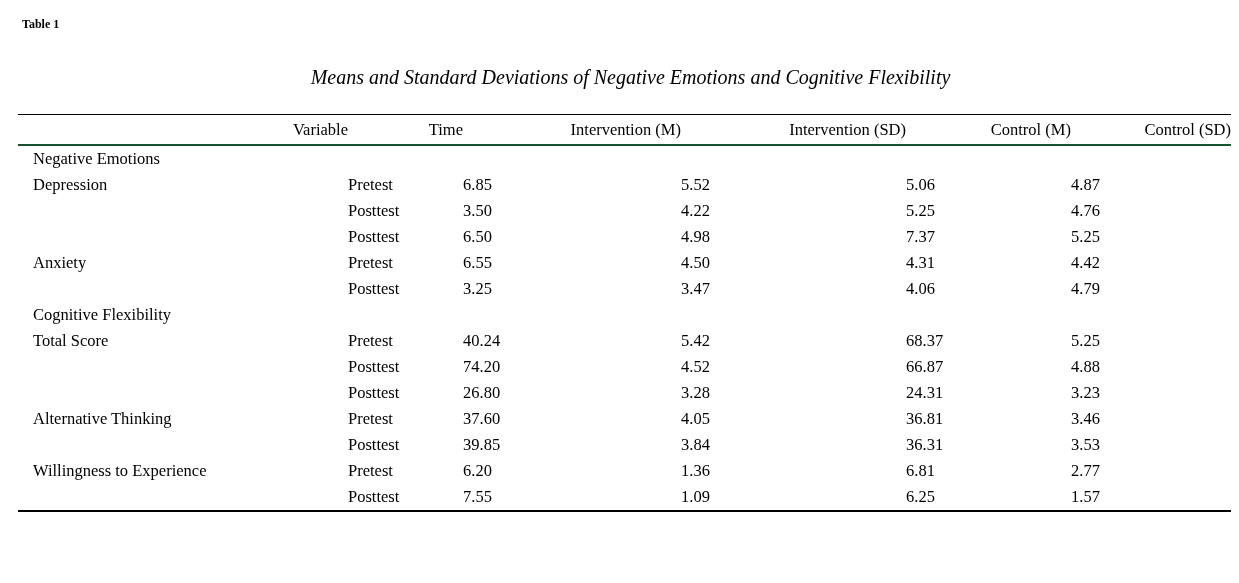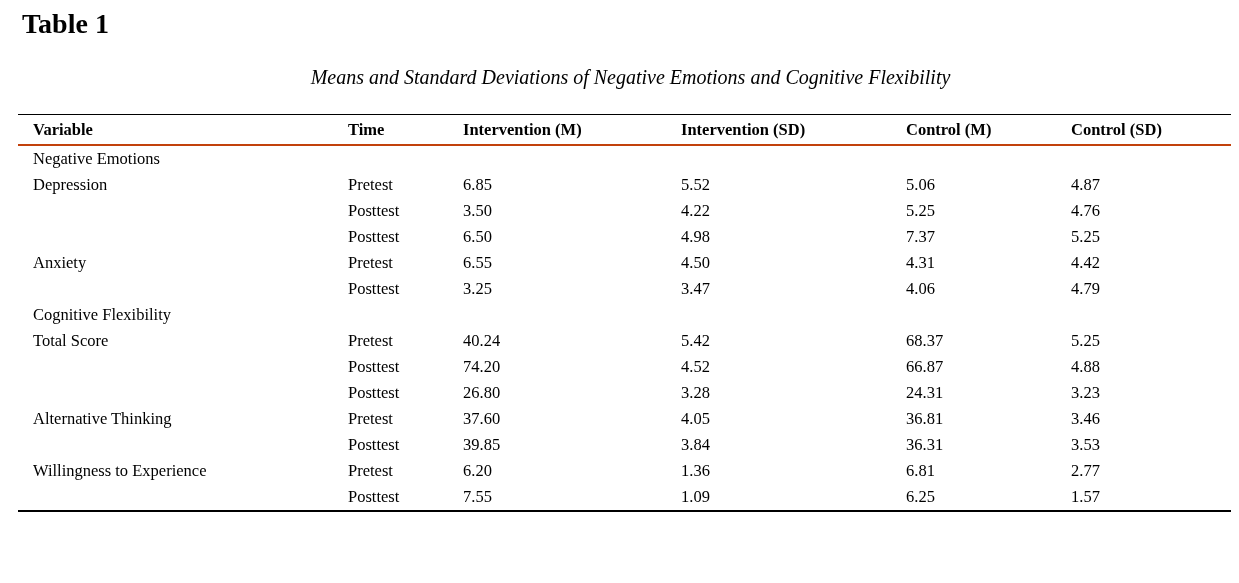--- a/index.html
+++ b/index.html
@@ -9,21 +9,21 @@
     color: #000000;
   }
   body {
     font-family: "Liberation Serif", serif;
     width: 1239px;
     height: 583px;
     overflow: hidden;
   }
   .table-label {
     font-weight: bold;
-    font-size: 28px;
+    font-size: 12px;
     line-height: 22px;
     margin: 13px 0 0 22px;
   }
   .table-title {
     font-style: italic;
     font-size: 20px;
     line-height: 22px;
     margin: 31px 0 0 22px;
     text-align: center;
   }
@@ -34,27 +34,27 @@
     margin: 26px 0 0 18px;
     font-size: 16.5px;
   }
   .col-variable      { width: 330px; }
   .col-time          { width: 115px; }
   .col-int-m         { width: 218px; }
   .col-int-sd        { width: 225px; }
   .col-ctrl-m        { width: 165px; }
   .col-ctrl-sd       { width: 160px; }
   table.apa-table thead th {
-    font-weight: bold;
-    text-align: left;
+    font-weight: normal;
+    text-align: right;
     vertical-align: middle;
     height: 29px;
     padding: 0;
     border-top: 1.5px solid #000000;
-    border-bottom: 2px solid #c2410c;
+    border-bottom: 2px solid #14532d;
     white-space: nowrap;
   }
   table.apa-table tbody td {
     height: 26px;
     padding: 0;
     text-align: left;
     vertical-align: middle;
     white-space: nowrap;
   }
   table.apa-table tbody tr:last-child td {

